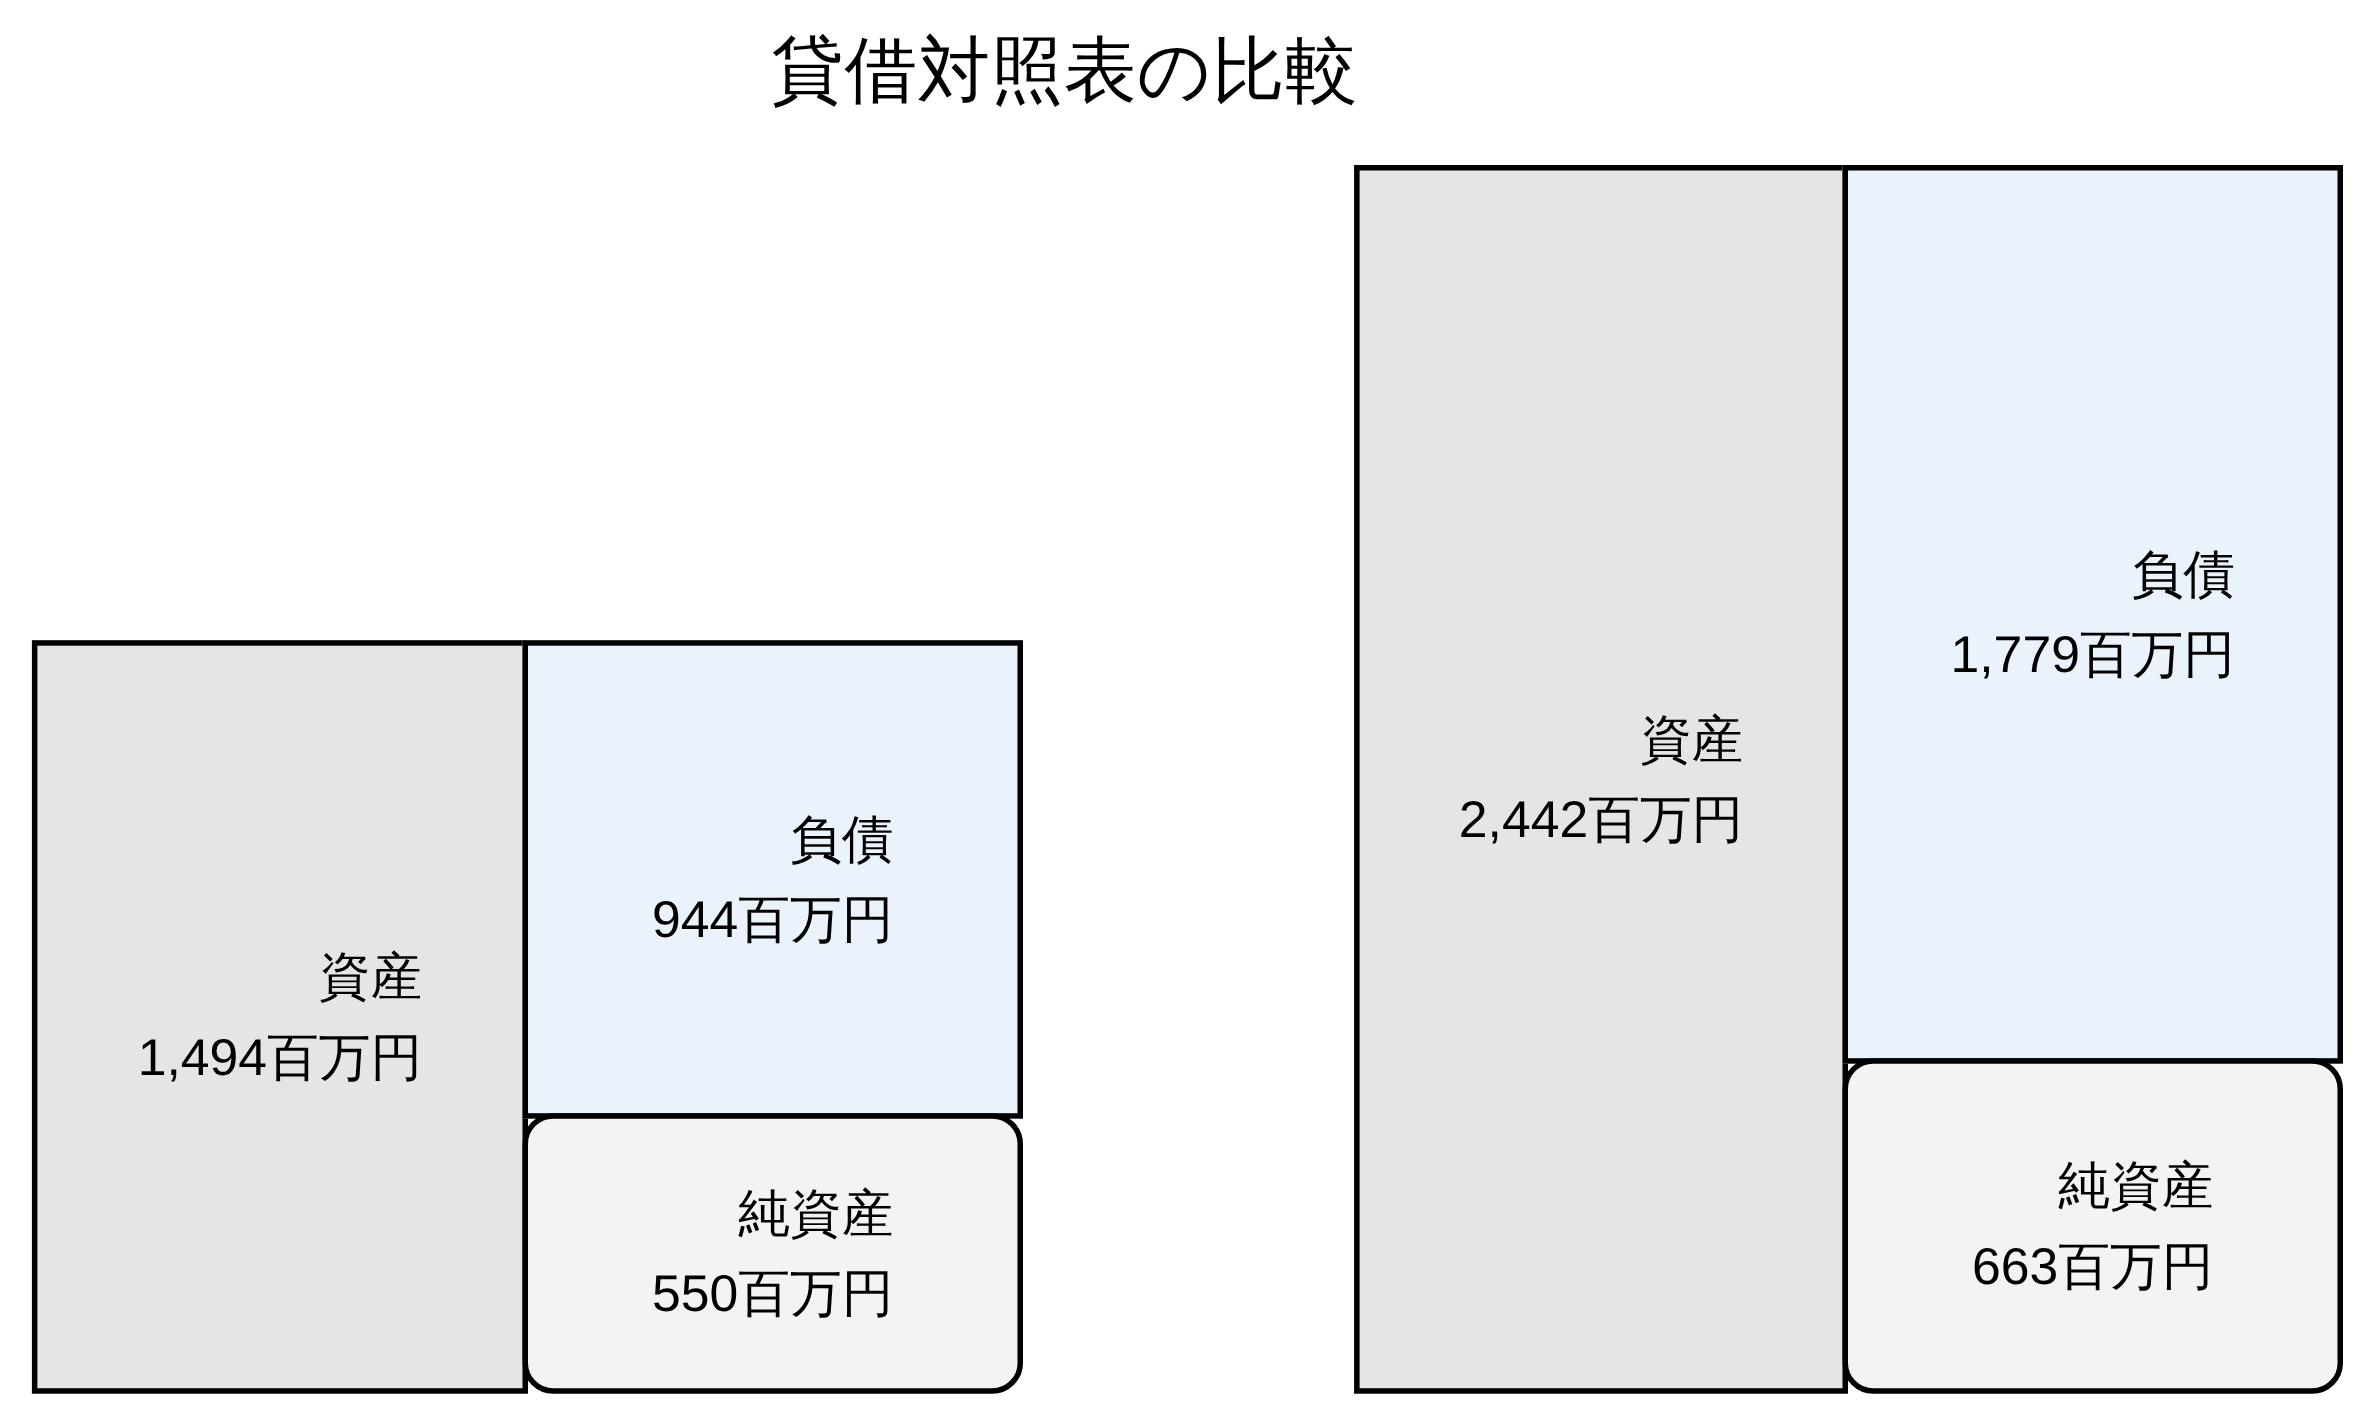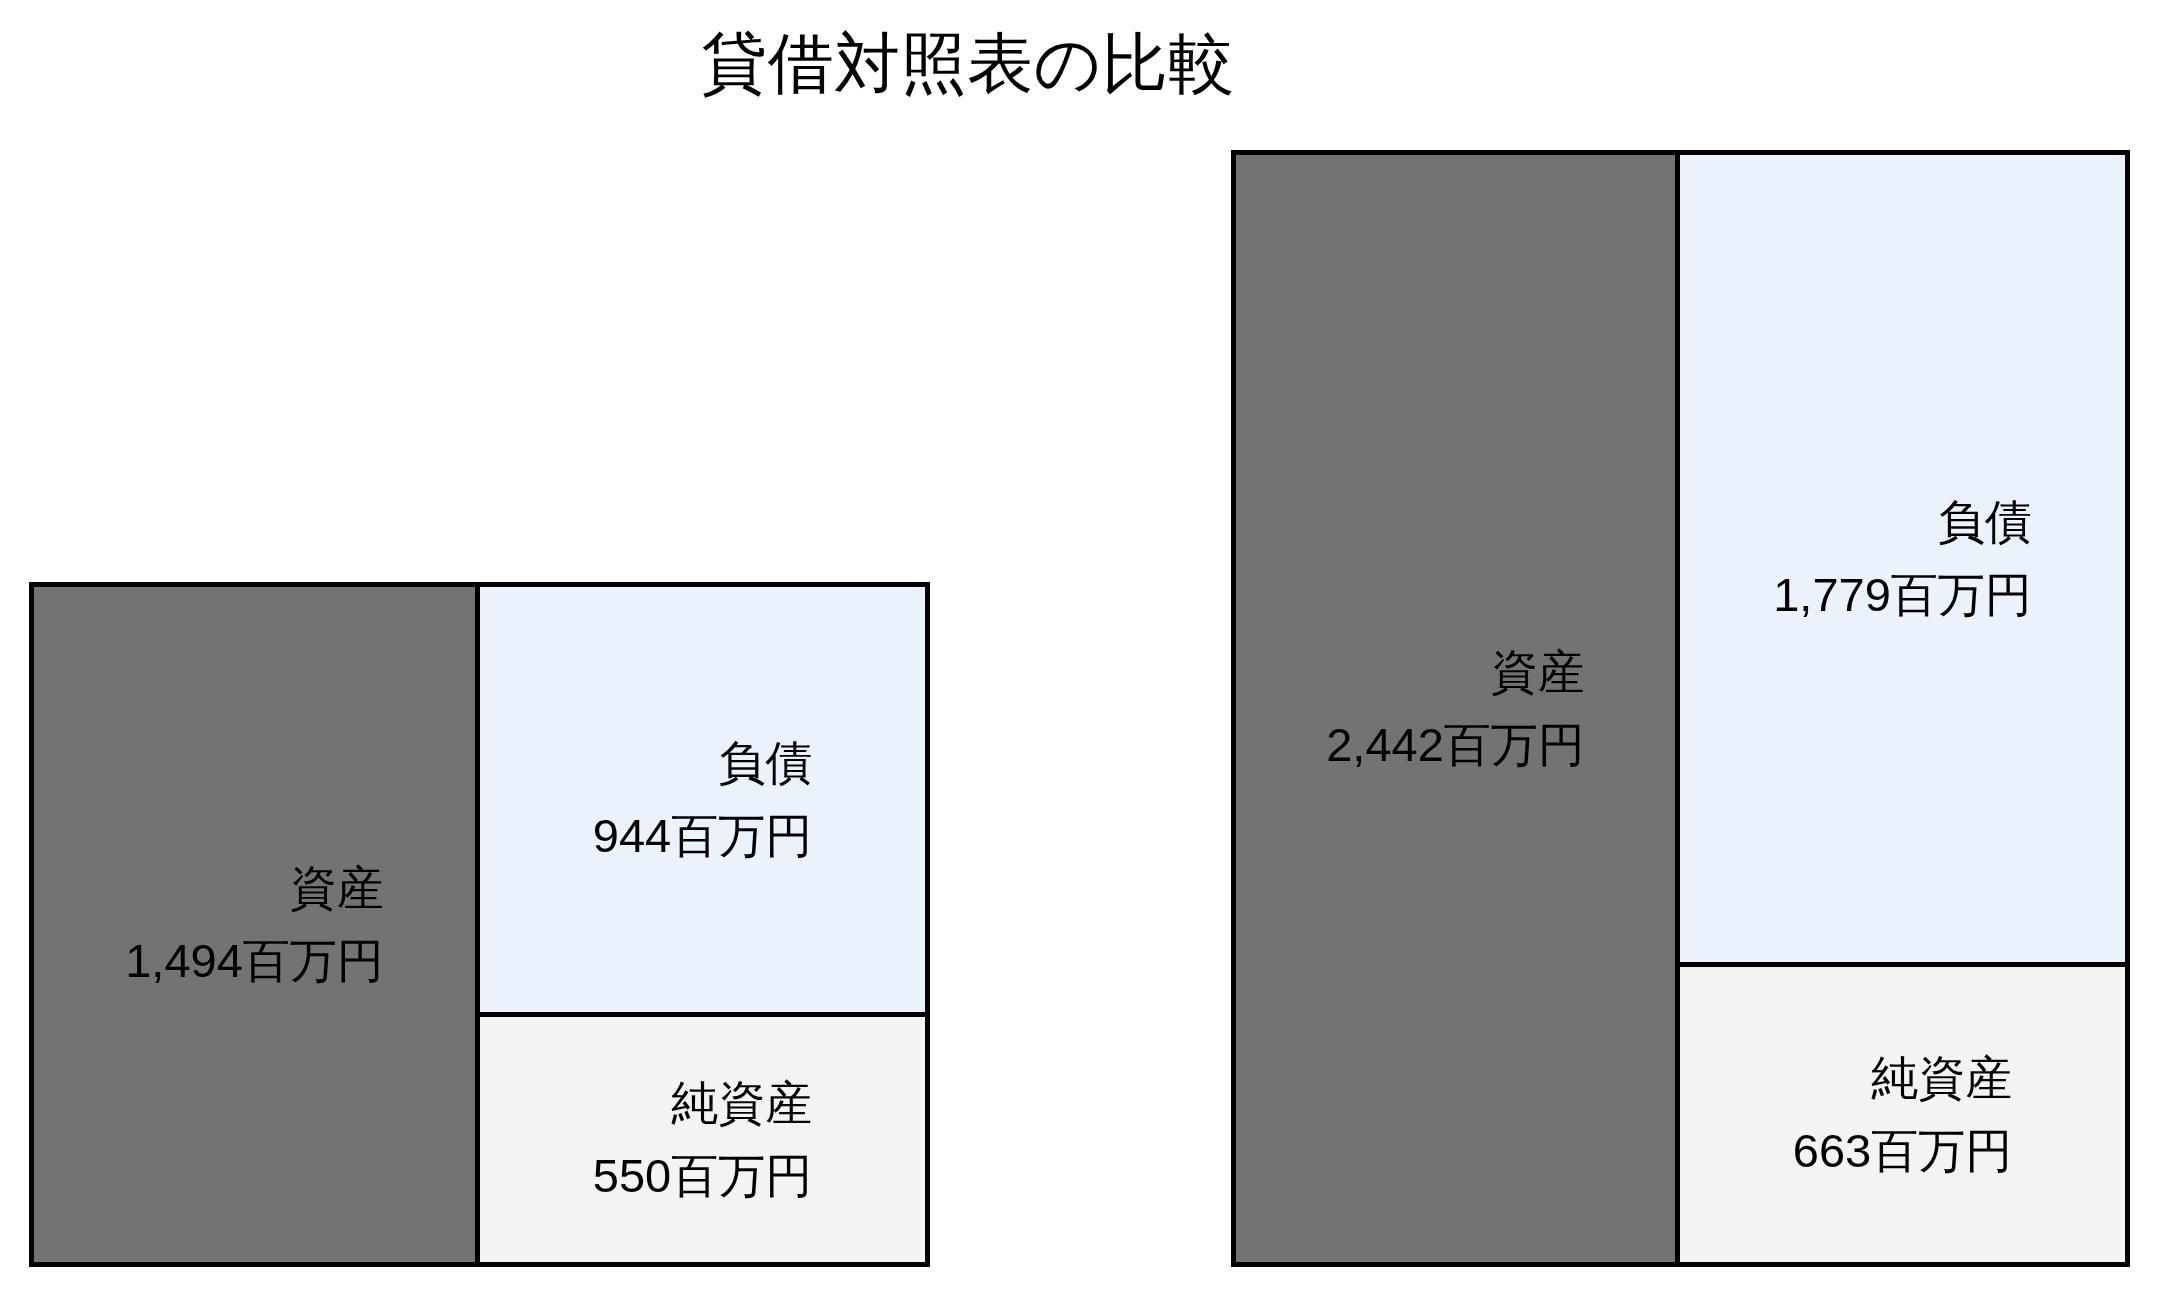--- a/index.html
+++ b/index.html
@@ -50,23 +50,23 @@
     text-align: right;
     font-size: 47px;
     line-height: 1.28;
     font-weight: 400;
     white-space: nowrap;
     pointer-events: none;
   }
   .bs-label .bs-cat { display: block; }
   .bs-label .bs-val { display: block; margin-top: 12px; }
 
-  .fill-asset      { background: #737373; }
+  .fill-asset      { background: #e5e5e5; }
   .fill-liability  { background: #eaf3fc; }
-  .fill-networth   { background: #f3f3f2; }
+  .fill-networth   { background: #f3f3f2; border-radius: 28px; }
 
   
   #bs-left { left: 29px; top: 582px; width: 901px; height: 685px; }
   #bs-left .asset      { left: 0px;   top: 0px;   width: 451px; height: 685px; }
   #bs-left .liability  { left: 446px; top: 0px;   width: 455px; height: 435px; }
   #bs-left .networth   { left: 446px; top: 430px; width: 455px; height: 255px; }
 
   
   #bs-right { left: 1231px; top: 150px; width: 899px; height: 1117px; }
   #bs-right .asset     { left: 0px;   top: 0px;   width: 449px; height: 1117px; }

